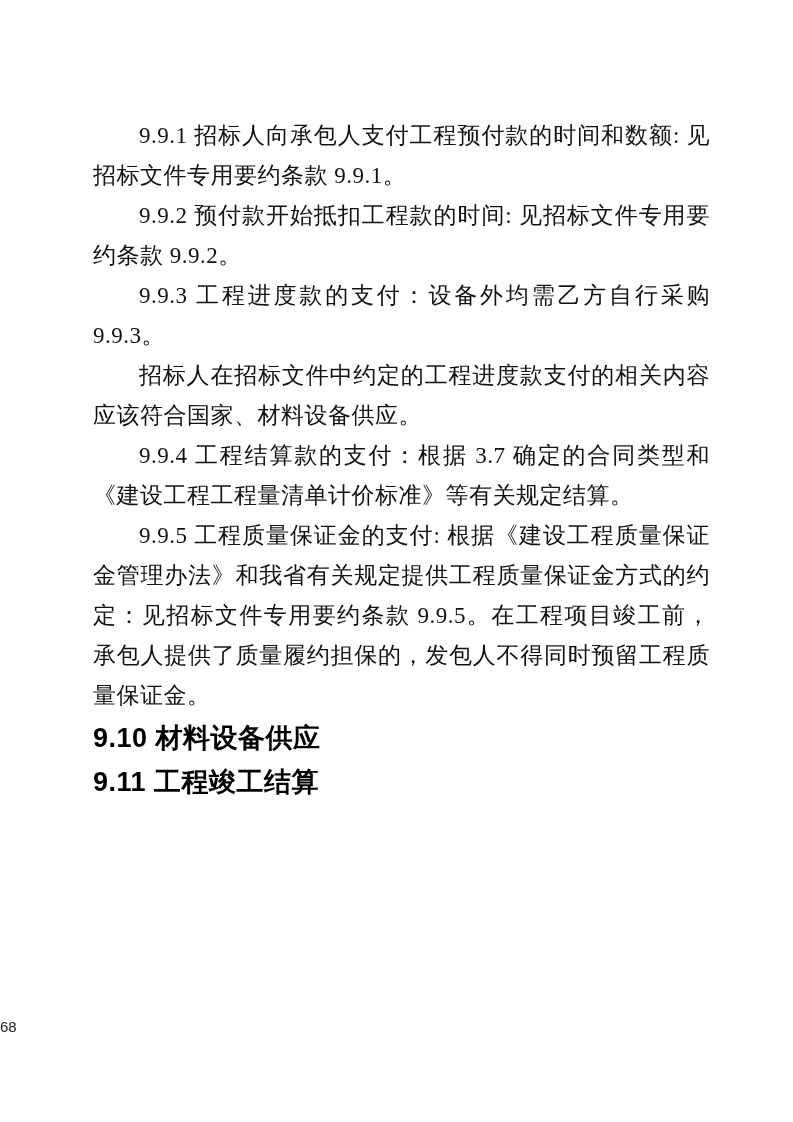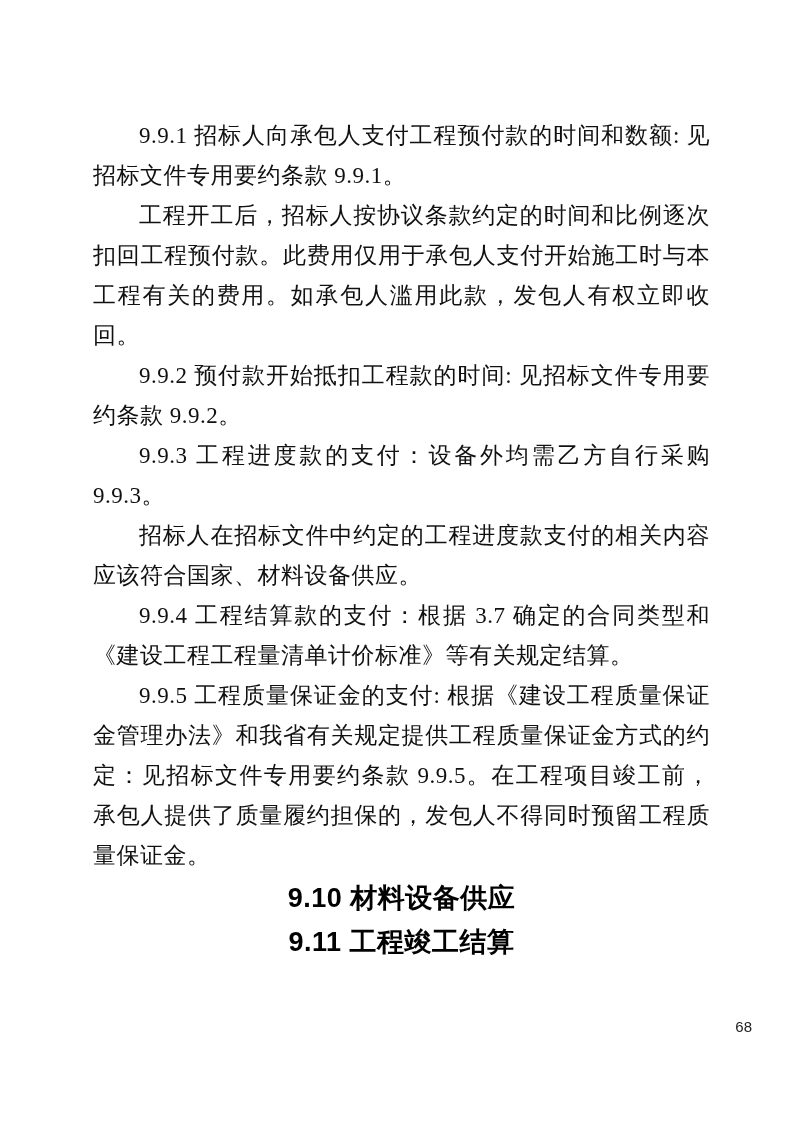--- a/index.html
+++ b/index.html
@@ -30,42 +30,41 @@
     text-indent: 2em;
     letter-spacing: 0.5px;
     color: #111111;
   }
   .section-heading {
     margin: 0;
     font-family: "Liberation Sans", "DejaVu Sans", sans-serif;
     font-weight: bold;
     font-size: 27px;
     line-height: 44px;
-    text-align: center;
+    text-align: left;
     color: #000000;
     letter-spacing: 0.5px;
   }
   .footer {
     position: absolute;
     top: 1018px;
     left: 0;
     width: 100%;
-    text-align: right;
+    text-align: left;
     font-family: "Liberation Sans", "DejaVu Sans", sans-serif;
     font-size: 15px;
     color: #222222;
   }
 </style>
 </head>
 <body>
 
 <div class="page">
   <div class="content">
     <p class="body-para">9.9.1 招标人向承包人支付工程预付款的时间和数额: 见招标文件专用要约条款 9.9.1。</p>
-    <p class="body-para">工程开工后，招标人按协议条款约定的时间和比例逐次扣回工程预付款。此费用仅用于承包人支付开始施工时与本工程有关的费用。如承包人滥用此款，发包人有权立即收回。</p>
     <p class="body-para">9.9.2 预付款开始抵扣工程款的时间: 见招标文件专用要约条款 9.9.2。</p>
     <p class="body-para">9.9.3 工程进度款的支付：设备外均需乙方自行采购 9.9.3。</p>
     <p class="body-para">招标人在招标文件中约定的工程进度款支付的相关内容应该符合国家、材料设备供应。</p>
     <p class="body-para">9.9.4 工程结算款的支付：根据 3.7 确定的合同类型和《建设工程工程量清单计价标准》等有关规定结算。</p>
     <p class="body-para">9.9.5 工程质量保证金的支付: 根据《建设工程质量保证金管理办法》和我省有关规定提供工程质量保证金方式的约定：见招标文件专用要约条款 9.9.5。在工程项目竣工前，承包人提供了质量履约担保的，发包人不得同时预留工程质量保证金。</p>
     <h2 class="section-heading">9.10 材料设备供应</h2>
     <h2 class="section-heading">9.11 工程竣工结算</h2>
   </div>
   <div class="footer">68</div>
 </div>

